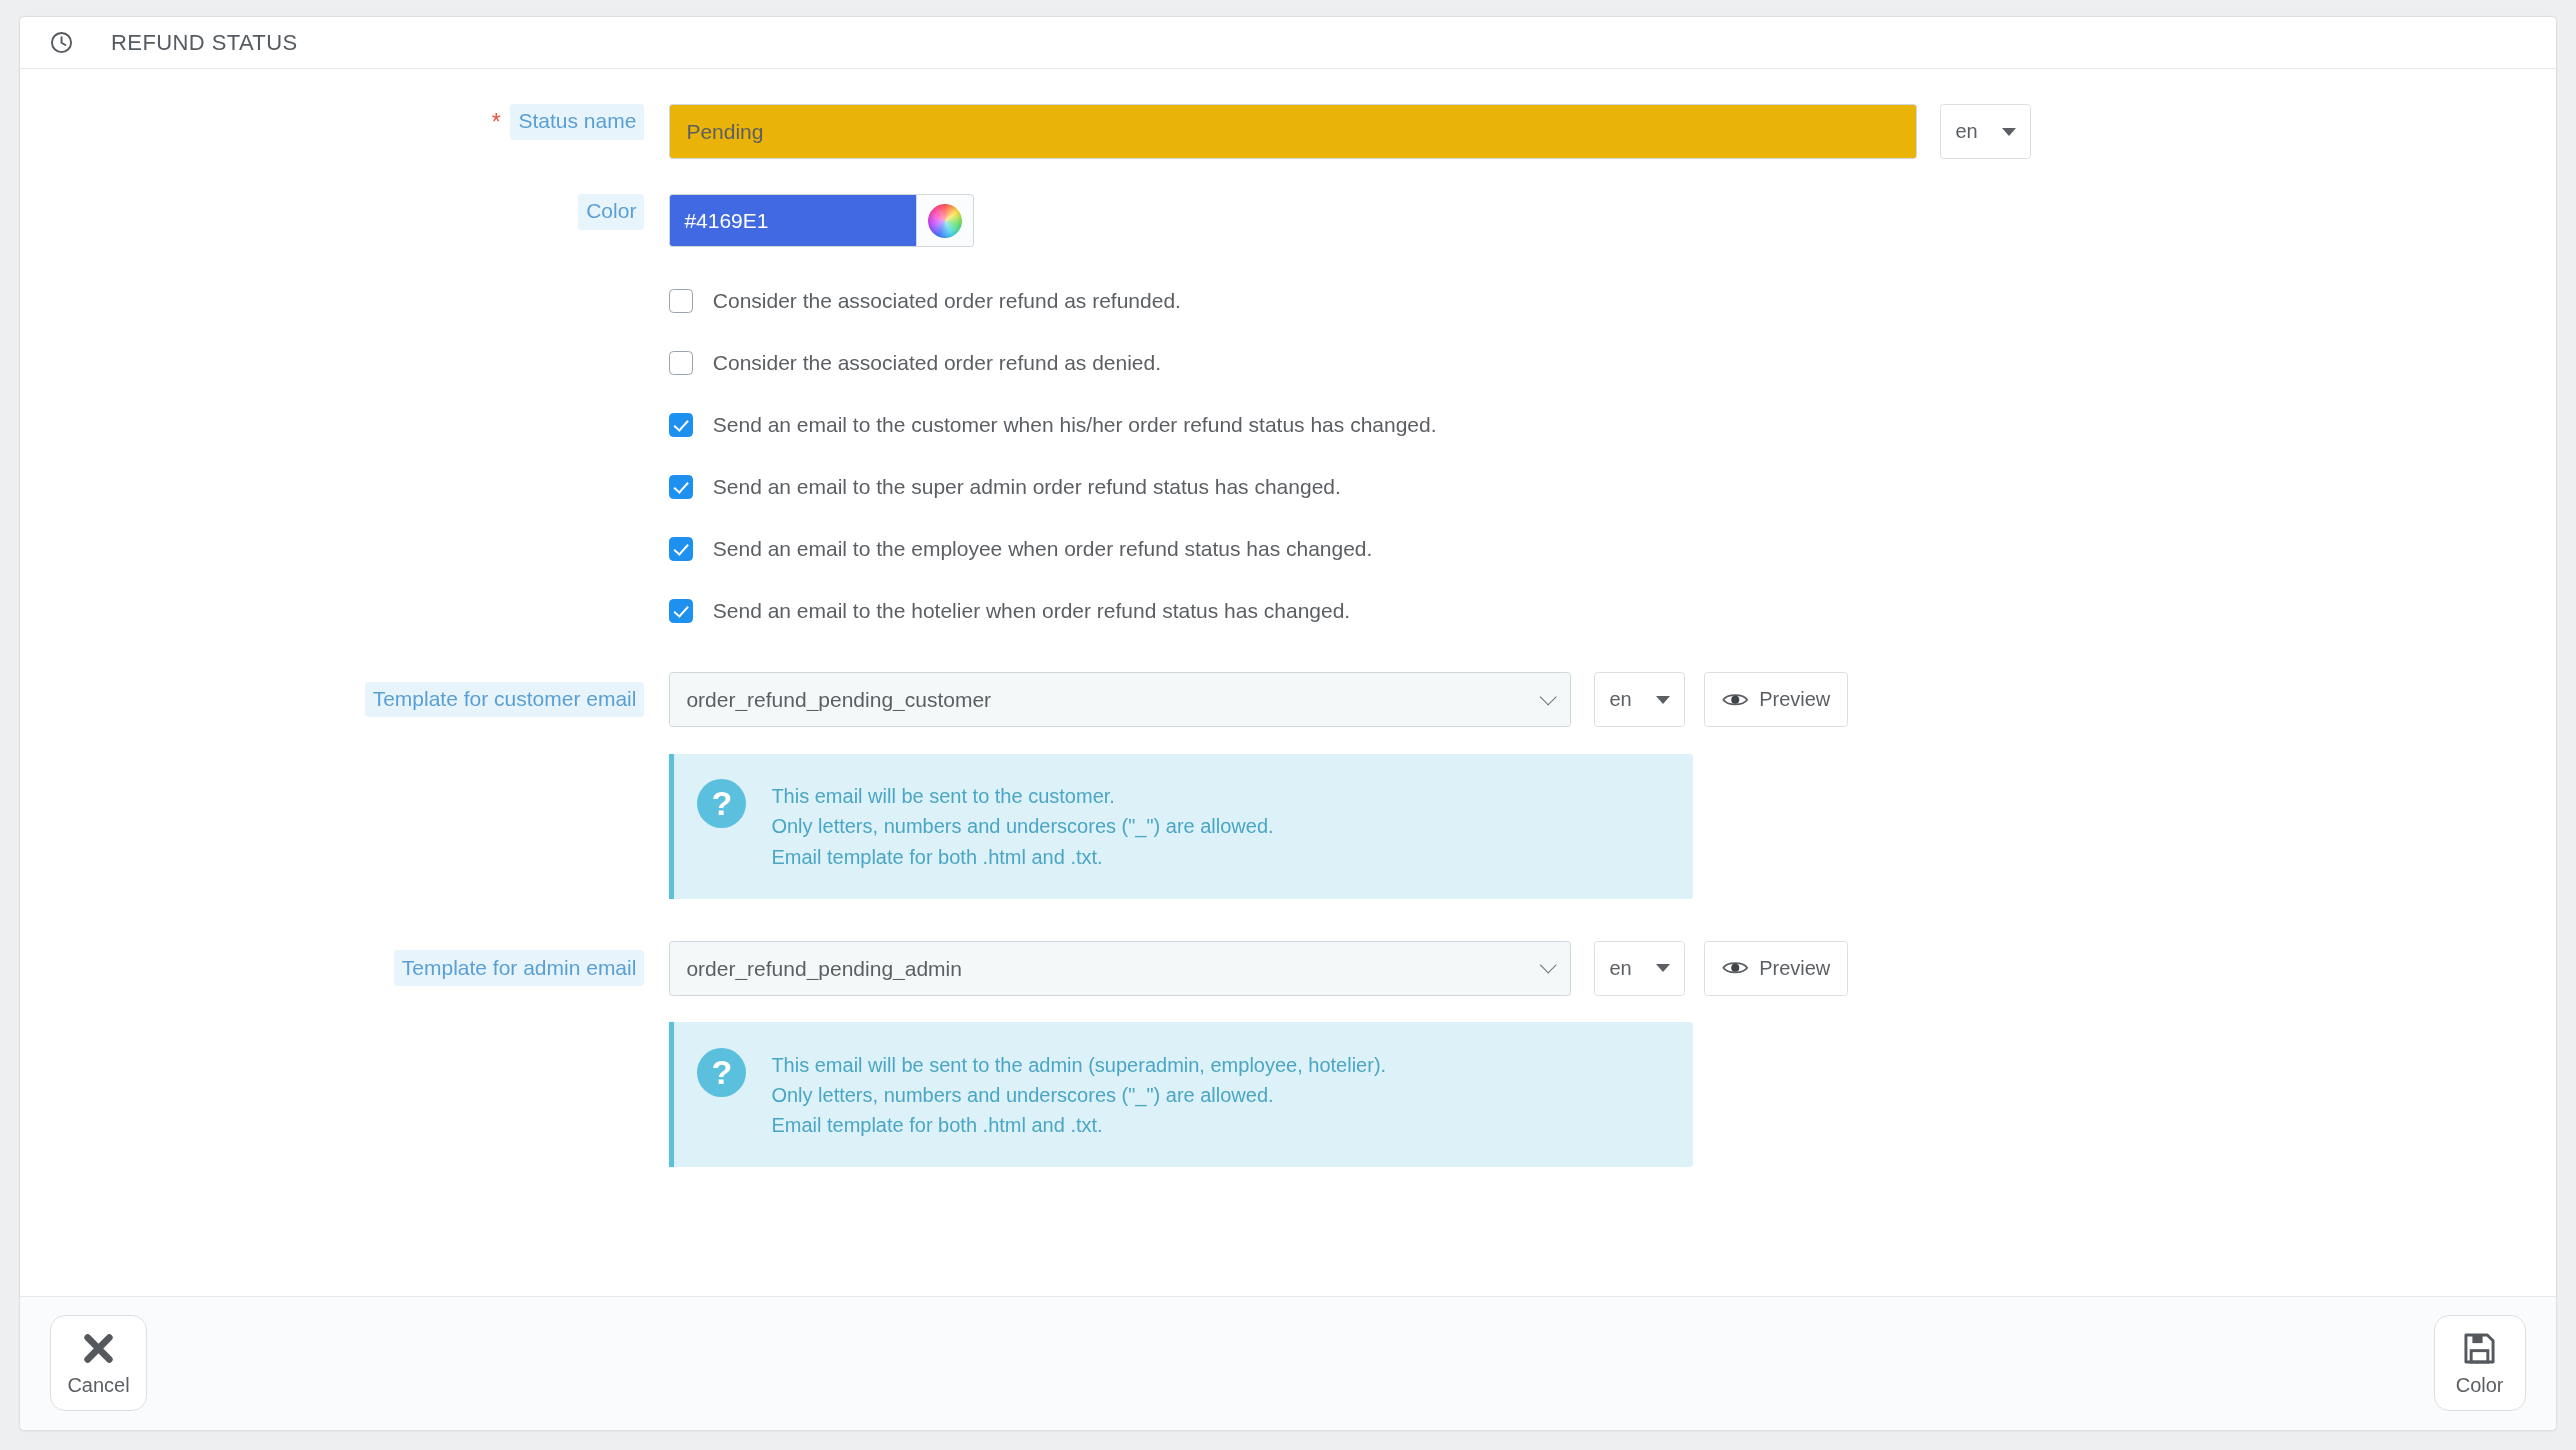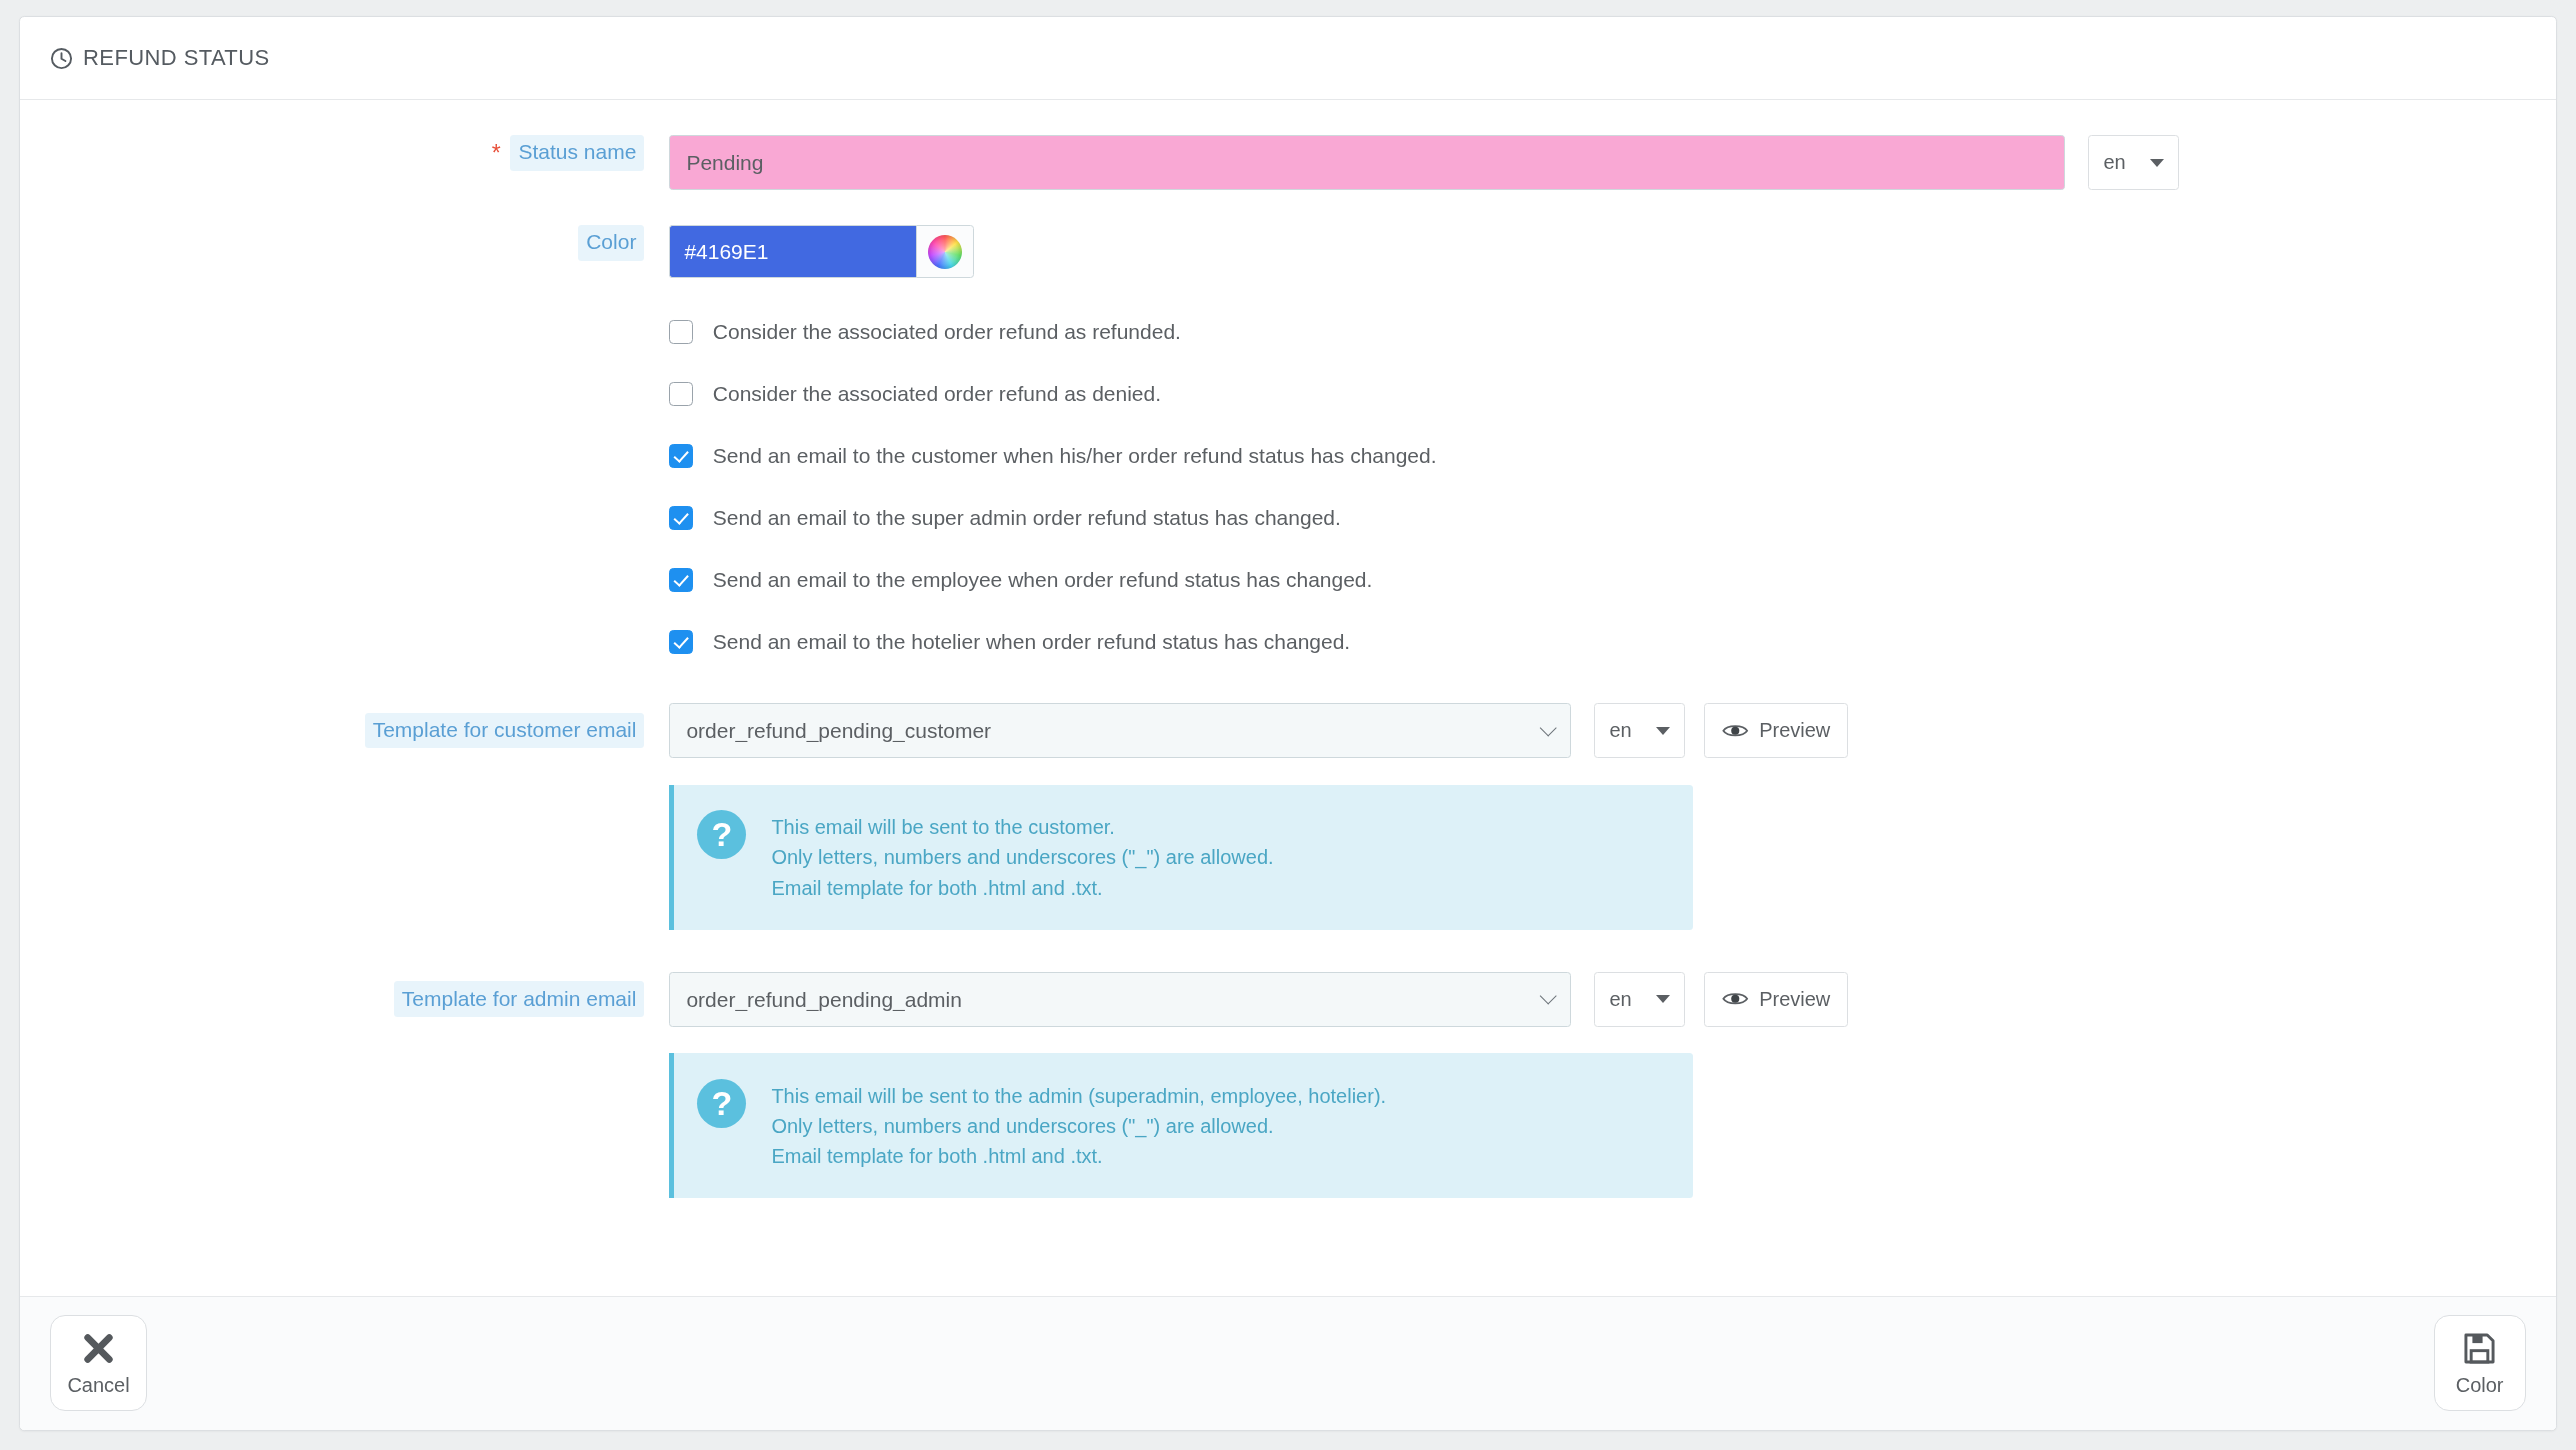--- a/index.html
+++ b/index.html
@@ -27,26 +27,27 @@
     box-shadow: 0 0.9px 1.8px rgba(0,0,0,0.04);
     width: 100%;
     height: 100%;
     display: flex;
     flex-direction: column;
     overflow: hidden;
   }
 
   
   .panel-header {
-    height: 83px;
+    height: 52px;
     display: flex;
     align-items: center;
     padding: 0 30px;
     border-bottom: 0.9px solid #e6e8ea;
     flex: none;
+    gap: 28px;
   }
   .panel-header .clock-icon {
     width: 23px; height: 23px;
     flex: none;
     margin-right: 9.7px;
     display: block;
   }
   .panel-title {
     font-size: 22px;
     letter-spacing: 0.4px;
@@ -96,28 +97,28 @@
     margin-right: 9.7px;
     padding-top: 7px;
     display: inline-block;
   }
 
   .control-col { flex: 1 1 auto; display: flex; align-items: flex-start; }
 
   
   .text-input {
     height: 55px;
-    background: #f9a8d4;
+    background: #eab308;
     border: 0.9px solid #ced8dc;
     border-radius: 3.5px;
     color: #5b5f63;
     font-size: 21px;
     font-family: "Liberation Sans", sans-serif;
     padding: 0 16px;
-    width: 1396px;
+    width: 1248px;
     outline: none;
   }
 
   .lang-btn {
     height: 55px;
     min-width: 74px;
     margin-left: 23px;
     background: #ffffff;
     border: 0.9px solid #dcdfe2;
     border-radius: 3.5px;

